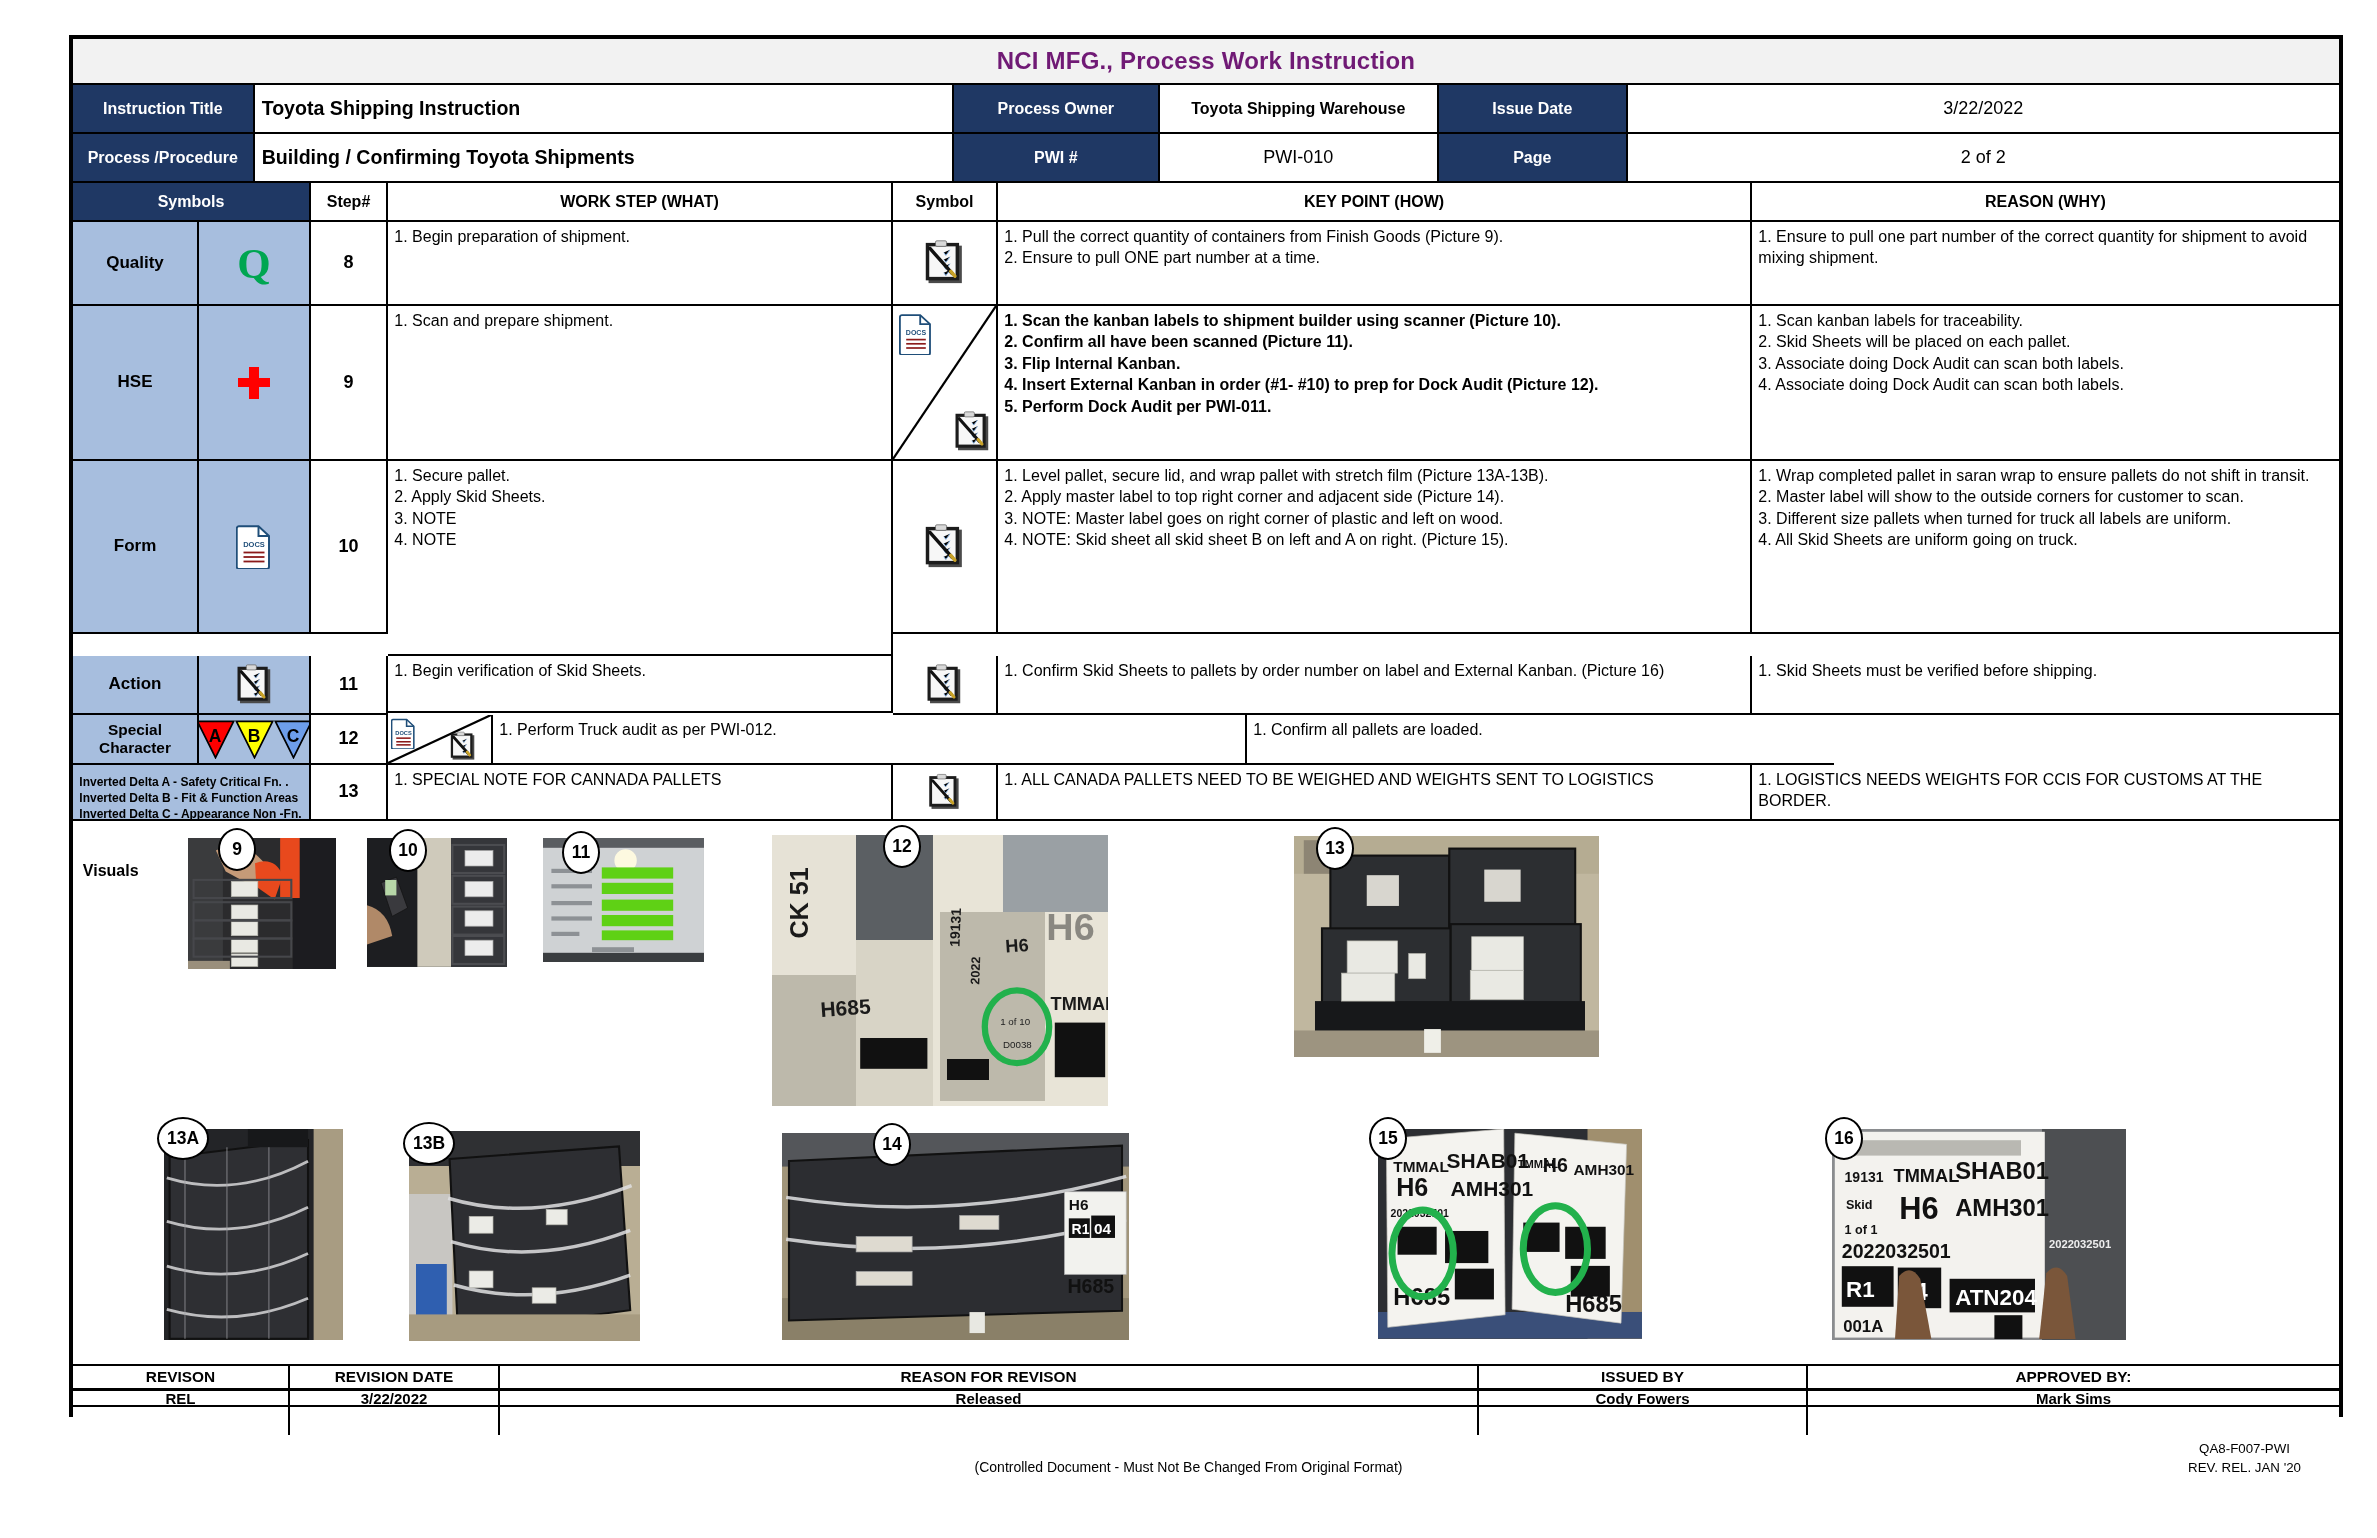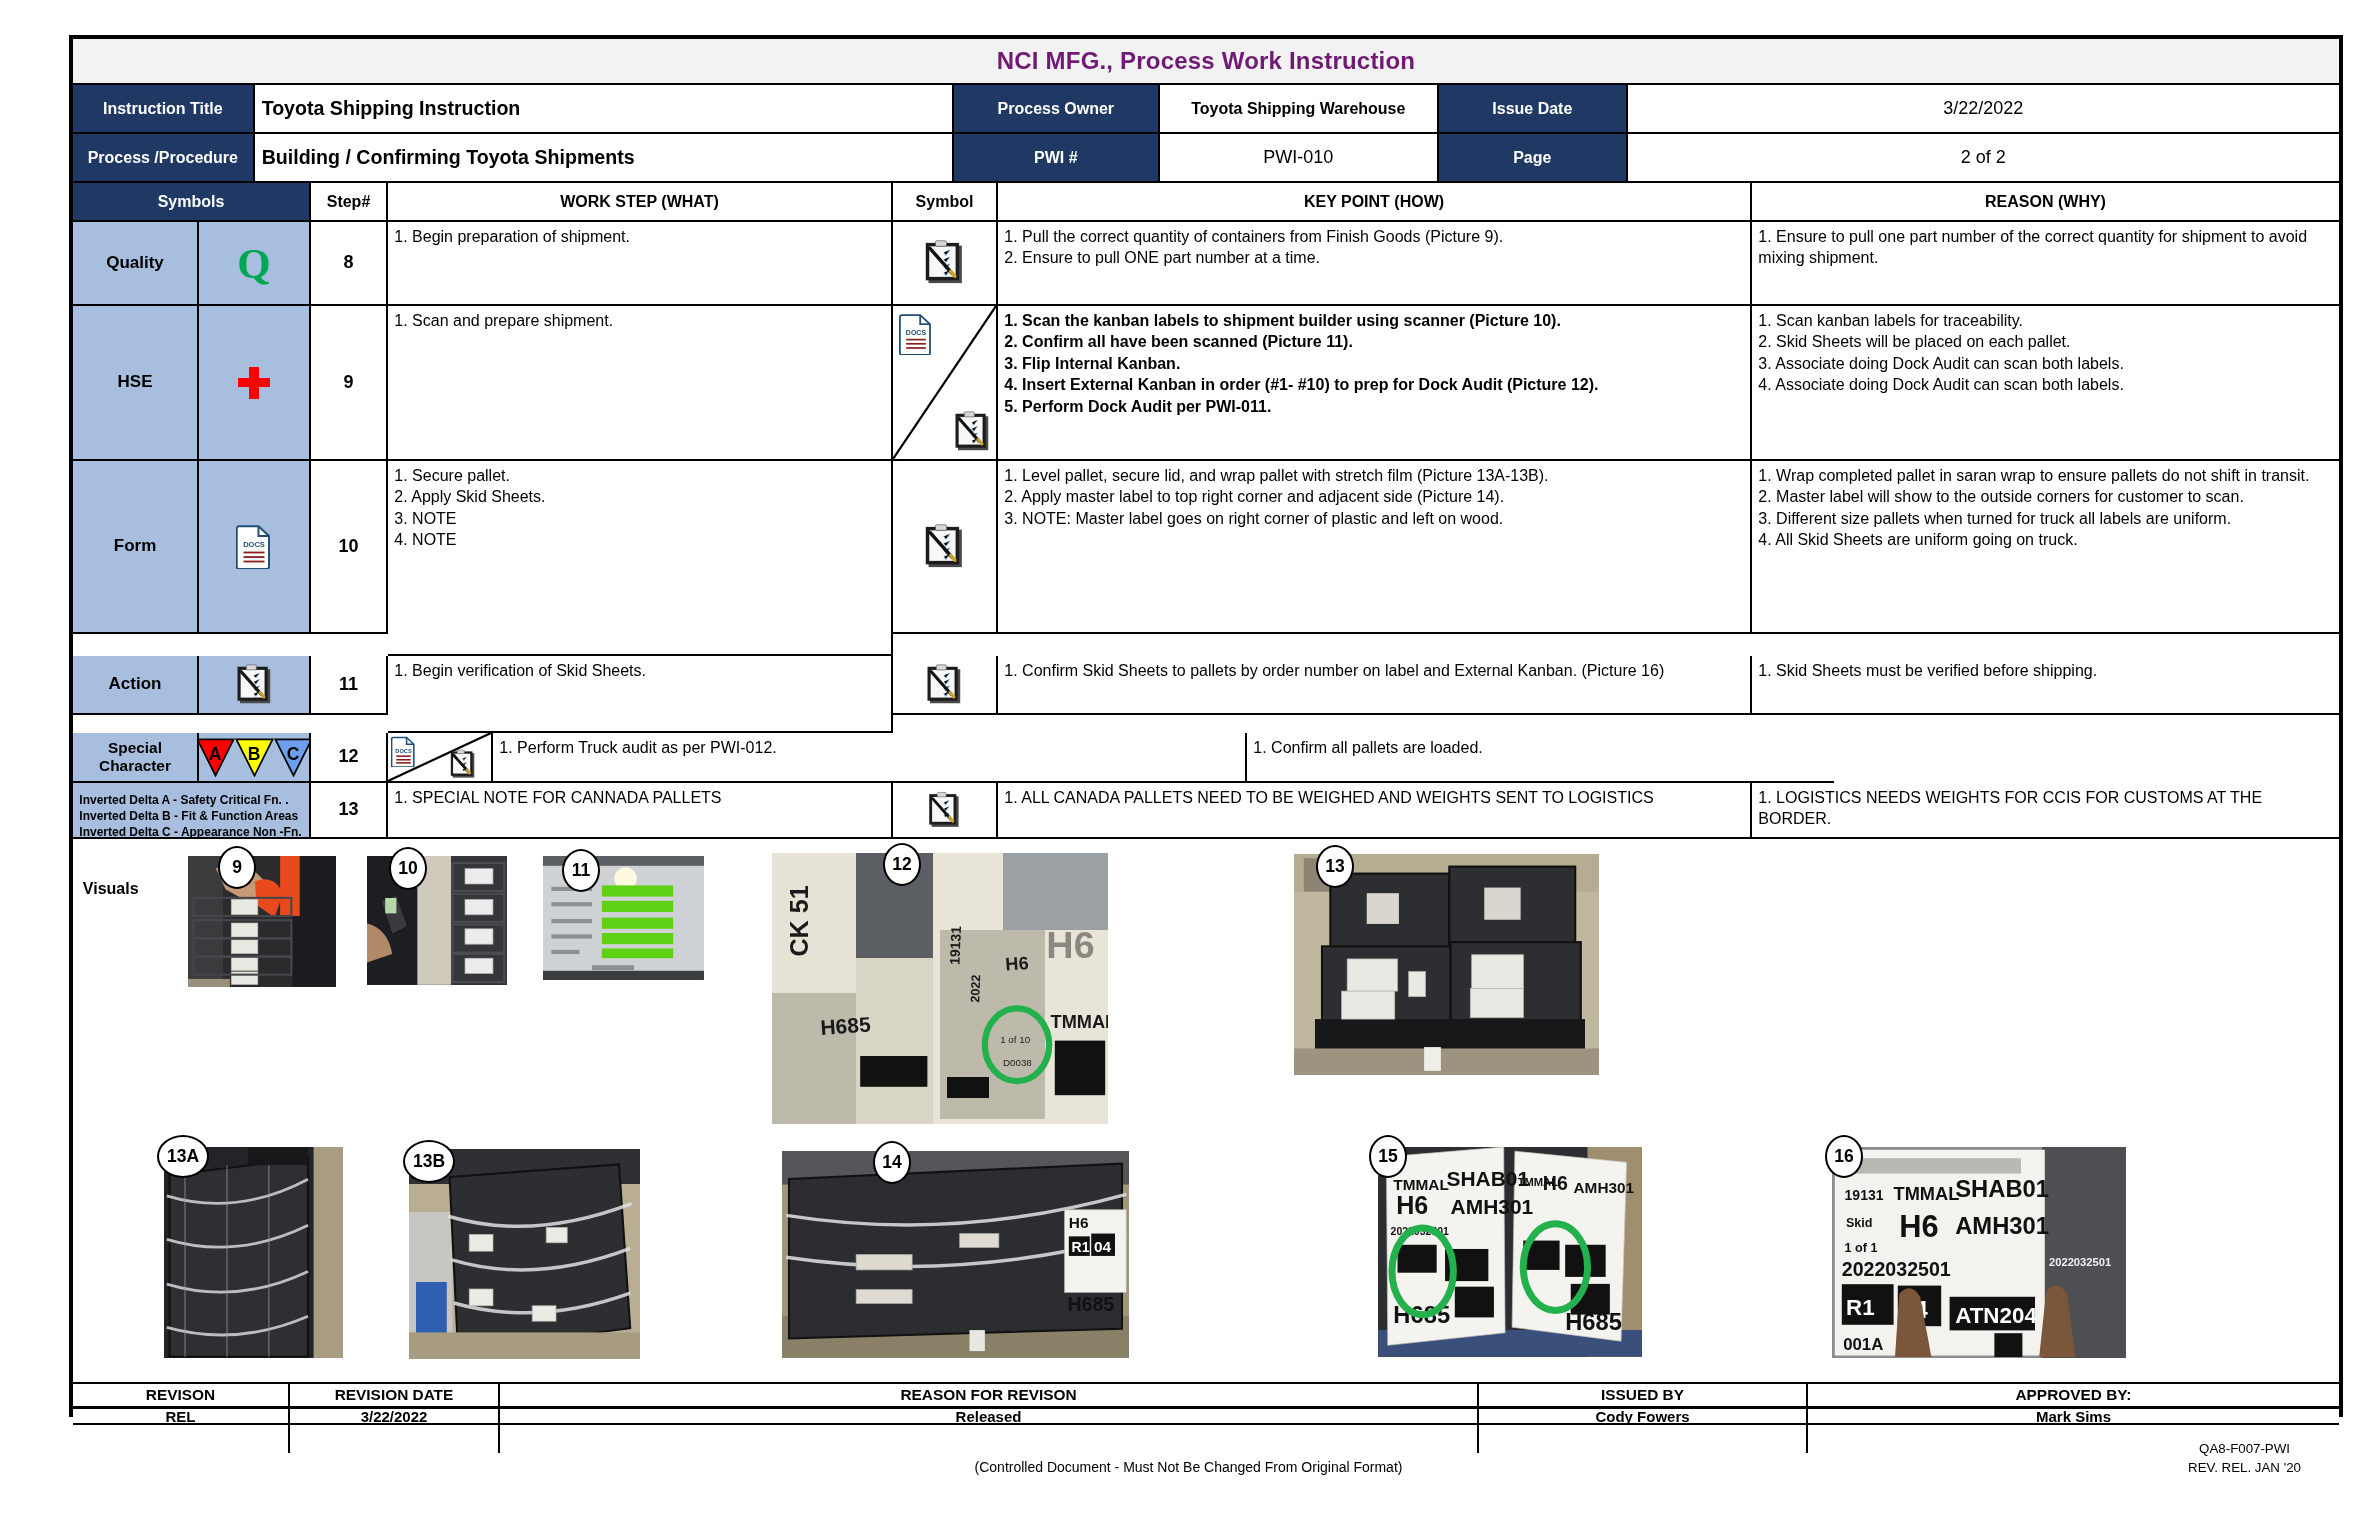--- a/index.html
+++ b/index.html
@@ -386,20 +386,21 @@
               <path d="M30 47 l3 4 l6 -8"></path>
           </g>
           <path d="M10 12 L42 48" stroke="#111" stroke-width="5" stroke-linecap="round"></path>
           <path d="M40 45 L46 52" stroke="#c9a227" stroke-width="5" stroke-linecap="round"></path>
         </svg>
       </div>
       <div class="bcell c-key" style="height:173px">
         <p>1. Level pallet, secure lid, and wrap pallet with stretch film (Picture 13A-13B).</p>
         <p>2. Apply master label to top right corner and adjacent side (Picture 14).</p>
         <p>3. NOTE: Master label goes on right corner of plastic and left on wood.</p>
+        <p>4. NOTE: Skid sheet all skid sheet B on left and A on right. (Picture  15).</p>
       </div>
       <div class="bcell c-reas" style="height:173px">
         <p>1. Wrap completed pallet in saran wrap to ensure pallets do not shift in transit.</p>
         <p>2. Master label will show to the outside corners for customer to scan.</p>
         <p>3. Different size pallets when turned for truck all labels are uniform.</p>
         <p>4. All Skid Sheets are uniform going on truck.</p>
       </div>
     </div>
 
     <div class="brow">
@@ -414,21 +415,21 @@
             <path d="M30 18 l3 4 l6 -8"></path>
               <path d="M30 28 l3 4 l6 -8"></path>
             <path d="M30 38 l3 4 l6 -8"></path>
               <path d="M30 47 l3 4 l6 -8"></path>
           </g>
           <path d="M10 12 L42 48" stroke="#111" stroke-width="5" stroke-linecap="round"></path>
           <path d="M40 45 L46 52" stroke="#c9a227" stroke-width="5" stroke-linecap="round"></path>
         </svg>
       </div>
       <div class="bcell stepn c-step" style="height:59px">11</div>
-      <div class="bcell c-work" style="height:77px">
+      <div class="bcell c-work" style="height:57px">
         <p>1. Begin verification of Skid Sheets.</p>
       </div>
       <div class="bcell symbcol c-symb" style="height:59px">
         <svg class="icn" width="39" height="42" viewBox="0 0 62 66">
           <rect x="8" y="8" width="48" height="54" fill="#4a4a4a"></rect>
           <rect x="4" y="4" width="48" height="54" fill="#1c1c1c"></rect>
           <rect x="9" y="9" width="38" height="44" fill="#f7f7f7"></rect>
           <rect x="18" y="1" width="16" height="8" rx="2" fill="#d8d8d8" stroke="#555" stroke-width="1"></rect>
           <g stroke="#7aa6d8" stroke-width="1.4">
             <path d="M30 18 l3 4 l6 -8"></path>

